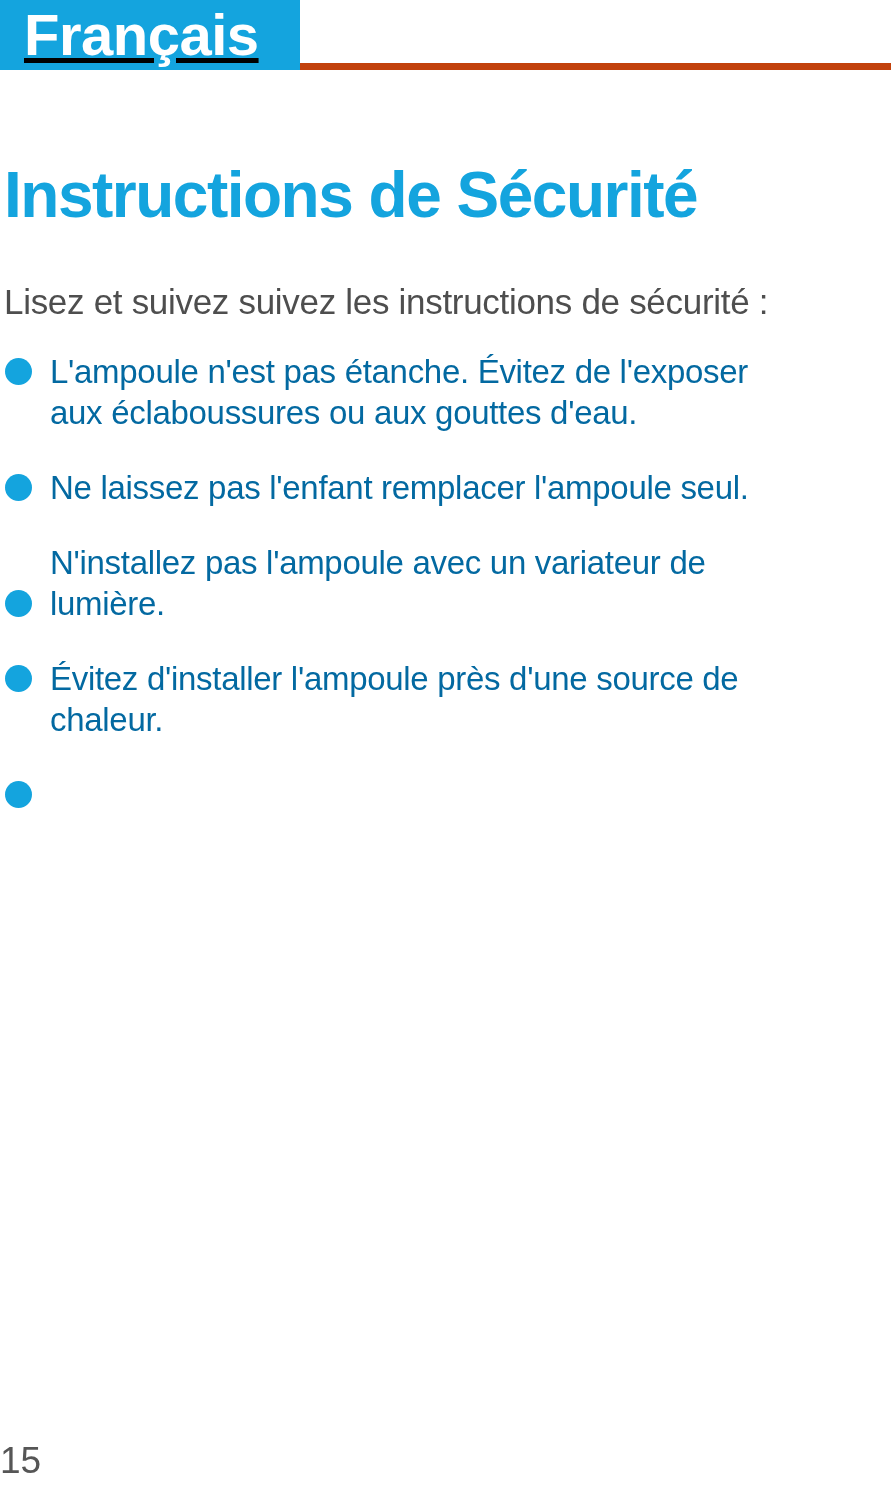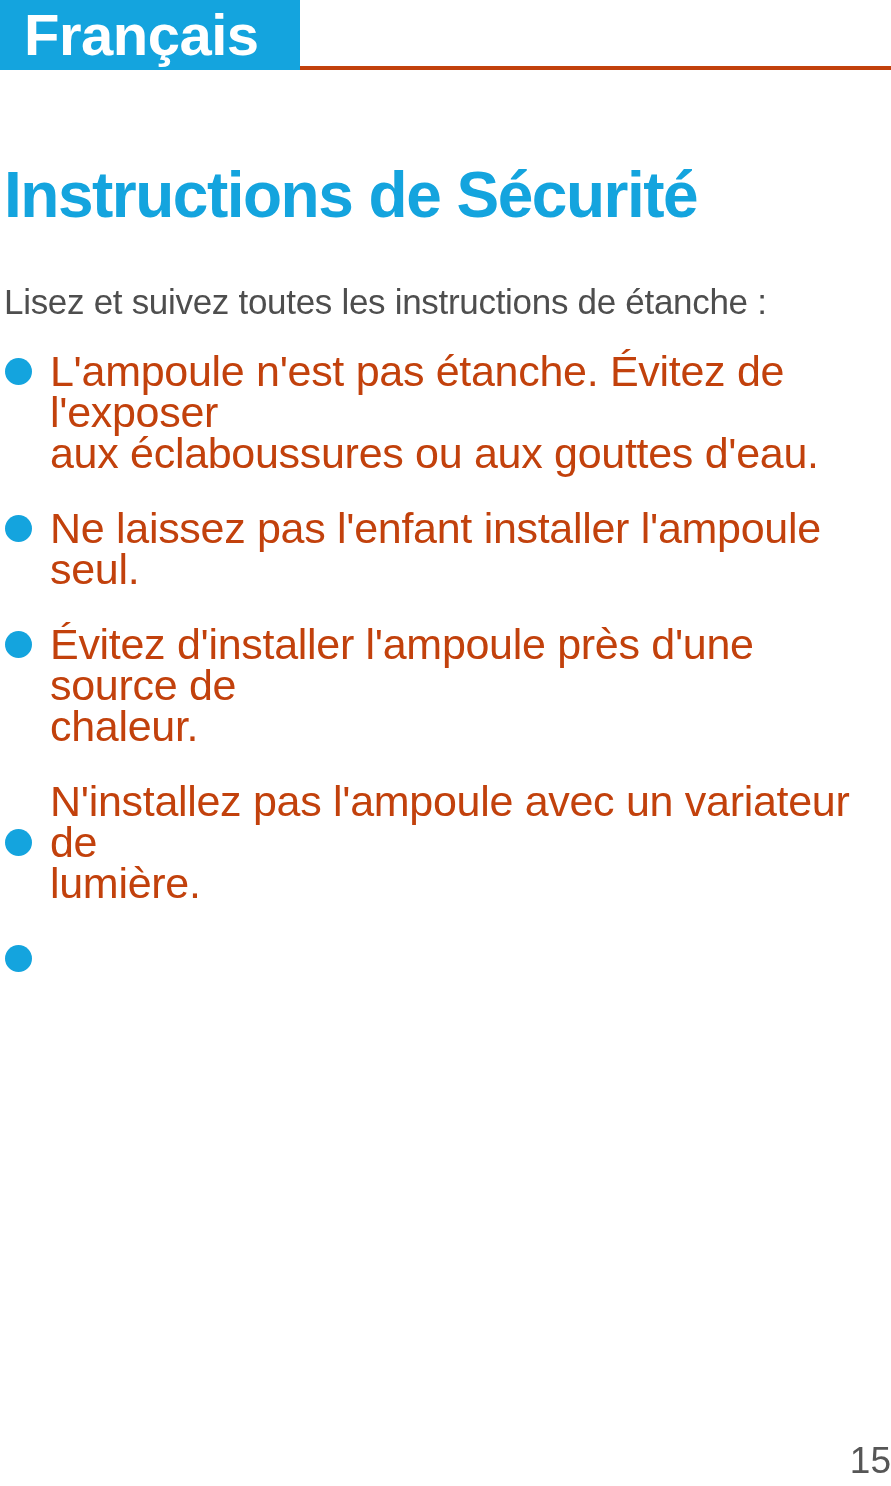--- a/index.html
+++ b/index.html
@@ -9,21 +9,22 @@
     height: 1486px;
     position: relative;
     overflow: hidden;
     background: #ffffff;
     font-family: "Liberation Sans", sans-serif;
   }
 
   
   .header {
     height: 70px;
-    border-bottom: 4px solid #c2410c;
+    border-bottom: 7px solid #c2410c;
+    text-decoration: underline;
   }
   .lang-badge {
     width: 300px;
     height: 70px;
     background: #14A4DE;
     color: #ffffff;
     font-size: 58px;
     font-weight: bold;
     line-height: 70px;
     padding-left: 24px;
@@ -65,74 +66,74 @@
     height: 27px;
     border-radius: 50%;
     background: #14A4DE;
     margin: 7px 18px 0 5px;
   }
   
   .item.bullet-low .bullet {
     margin-top: 48px;
   }
   .item-text {
-    font-size: 43px;
+    font-size: 33px;
     line-height: 41px;
-    color: #c2410c;
+    color: #0369a1;
     letter-spacing: -0.3px;
     white-space: pre-line;
   }
 
   
   .footer {
     position: absolute;
     left: 0;
     right: 0;
     bottom: 4px;
-    text-align: right;
+    text-align: left;
   }
   .page-number {
     font-size: 37px;
     color: #565656;
   }
 </style>
 </head>
 <body>
 
 <div class="page">
 
   <header class="header">
     <div class="lang-badge">
       <span>Français</span>
     </div>
   </header>
 
   <h1 class="title">Instructions de Sécurité</h1>
 
-  <p class="intro">Lisez et suivez toutes les instructions de étanche :</p>
+  <p class="intro">Lisez et suivez suivez les instructions de sécurité :</p>
 
   <ul class="safety-list">
     <li class="item">
       <span class="bullet"></span>
       <span class="item-text">L'ampoule n'est pas étanche. Évitez de l'exposer
 aux éclaboussures ou aux gouttes d'eau.</span>
     </li>
     <li class="item">
       <span class="bullet"></span>
-      <span class="item-text">Ne laissez pas l'enfant installer l'ampoule seul.</span>
+      <span class="item-text">Ne laissez pas l'enfant remplacer l'ampoule seul.</span>
+    </li>
+    <li class="item bullet-low">
+      <span class="bullet"></span>
+      <span class="item-text">N'installez pas l'ampoule avec un variateur de
+lumière.</span>
     </li>
     <li class="item">
       <span class="bullet"></span>
       <span class="item-text">Évitez d'installer l'ampoule près d'une source de
 chaleur.</span>
-    </li>
-    <li class="item bullet-low">
-      <span class="bullet"></span>
-      <span class="item-text">N'installez pas l'ampoule avec un variateur de
-lumière.</span>
     </li>
     <li class="item">
       <span class="bullet"></span>
     </li>
   </ul>
 
   <footer class="footer">
     <span class="page-number">15</span>
   </footer>
 

